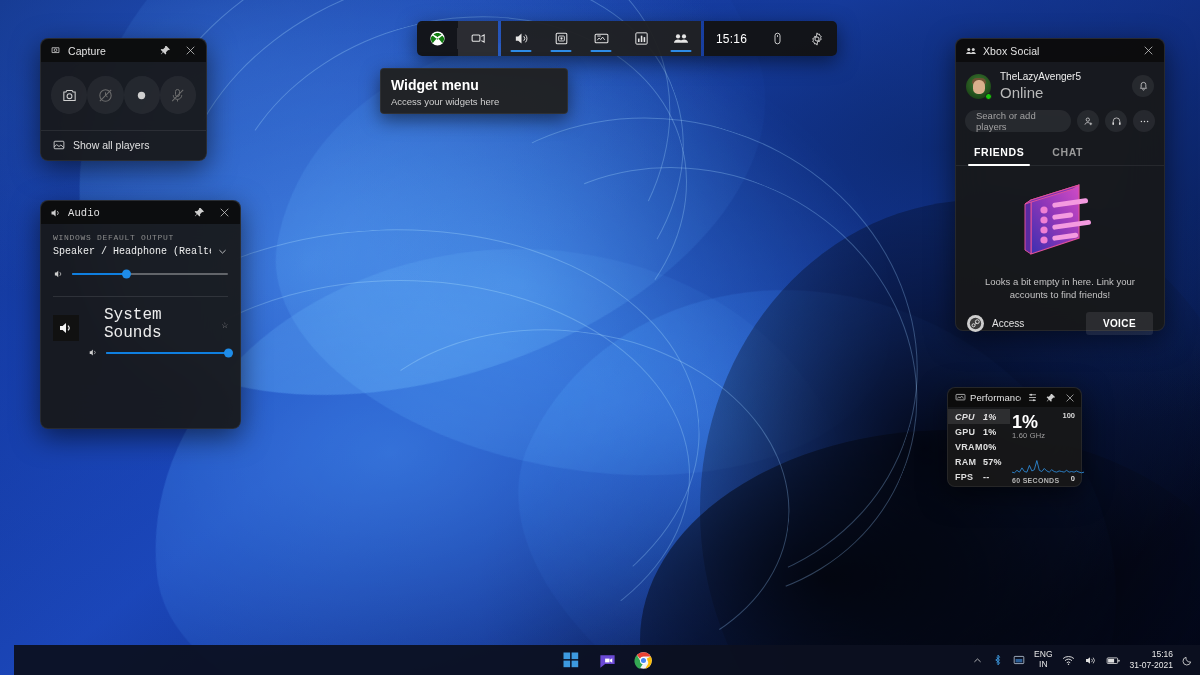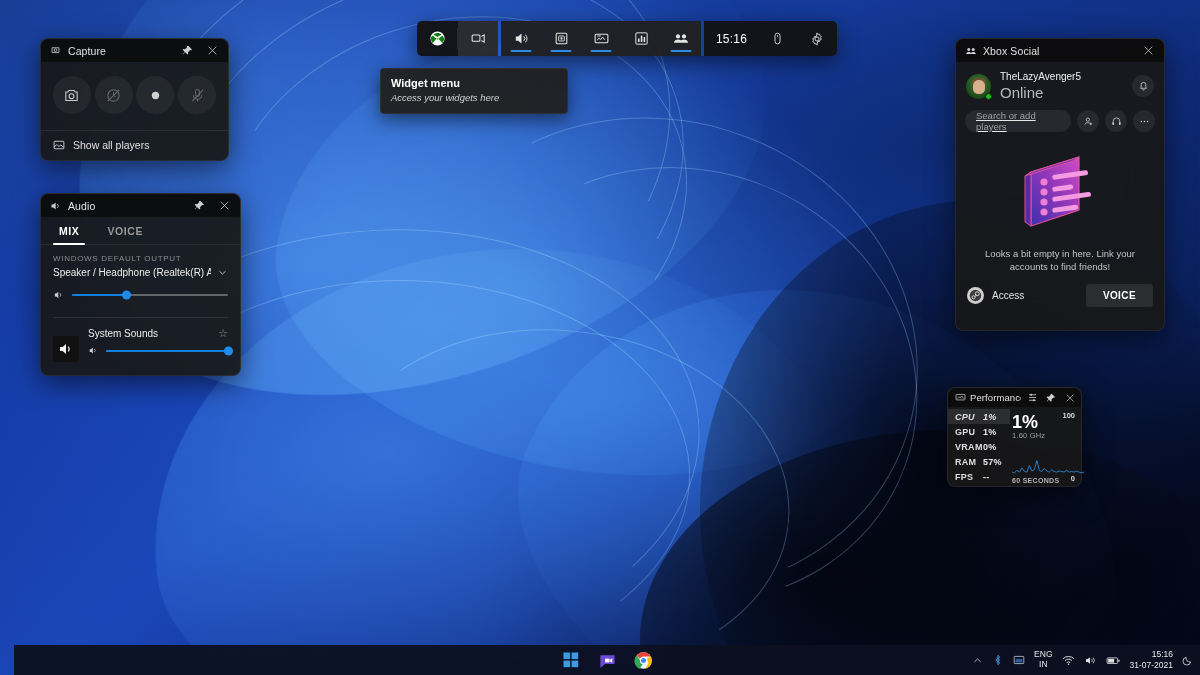--- a/index.html
+++ b/index.html
@@ -81,21 +81,21 @@
   .w-btn {
     display: inline-flex; align-items: center; justify-content: center;
     width: 19px; height: 19px;
     color: #cfcfcf;
     border-radius: 3px;
     cursor: pointer;
   }
   svg { display: block; }
 
   
-  #capture { left: 40px; top: 38px; width: 189px; }
+  #capture { left: 40px; top: 38px; width: 167px; }
   .cap-body {
     display: flex; align-items: center; justify-content: space-around;
     padding: 14px 10px 16px;
   }
   .cap-circle {
     width: 38px; height: 38px; border-radius: 50%;
     background: rgba(255,255,255,0.055);
     display: flex; align-items: center; justify-content: center;
     color: #cfcfcf;
     cursor: pointer;
@@ -104,21 +104,21 @@
   .cap-foot {
     display: flex; align-items: center; gap: 8px;
     border-top: 1px solid rgba(255,255,255,0.08);
     padding: 8px 12px 9px;
     font-size: 10.5px;
     color: #e0e0e0;
     cursor: pointer;
   }
 
   
-  #audio { left: 40px; top: 193px; width: 201px; height: 183px; }
+  #audio { left: 40px; top: 200px; width: 201px; height: 229px; font-family: Liberation Mono, monospace; }
   .tabs {
     display: flex; gap: 0;
     border-bottom: 1px solid rgba(255,255,255,0.07);
     padding: 0 4px;
   }
   .tab {
     position: relative;
     font-size: 10.5px; font-weight: bold; letter-spacing: 0.6px;
     color: #9a9a9a;
     padding: 8px 14px 7px;
@@ -158,21 +158,21 @@
   }
   .aud-div { height: 1px; background: rgba(255,255,255,0.10); margin: 11px 0 9px; }
   .app-row { display: flex; align-items: flex-start; gap: 9px; }
   .app-icon {
     width: 26px; height: 26px; flex: 0 0 auto;
     background: #111; display: flex; align-items: center; justify-content: center;
     color: #f2f2f2; margin-top: 9px;
   }
   .app-col { flex: 1; min-width: 0; }
   .app-title-row { display: flex; align-items: center; }
-  .app-title { flex: 1; font-size: 10px; color: #ededed; }
+  .app-title { flex: 1; font-size: 16px; color: #ededed; margin-left: 16px; }
   .star { color: #8b8b8b; cursor: pointer; font-size: 11px; }
 
   
   #social { left: 955px; top: 38px; width: 210px; height: 293px; }
   .soc-user { display: flex; align-items: center; gap: 9px; padding: 9px 10px 7px; }
   .avatar {
     position: relative; width: 25px; height: 25px; border-radius: 50%;
     background: radial-gradient(circle at 50% 38%, #3f7b34 0%, #1e4a19 70%, #102e0e 100%);
     flex: 0 0 auto; overflow: visible;
   }
@@ -193,21 +193,21 @@
   }
   .soc-id { flex: 1; min-width: 0; }
   .soc-name { font-size: 10px; color: #f0f0f0; white-space: nowrap; overflow: hidden; }
   .soc-status { font-size: 15px; color: #b9b9b9; margin-top: 2px; }
   .round-btn {
     width: 22px; height: 22px; border-radius: 50%;
     background: rgba(255,255,255,0.07);
     display: flex; align-items: center; justify-content: center;
     color: #d8d8d8; cursor: pointer; flex: 0 0 auto;
   }
-  .soc-search-row { display: flex; align-items: center; gap: 6px; padding: 2px 9px 6px; text-decoration: underline; }
+  .soc-search-row { display: flex; align-items: center; gap: 6px; padding: 2px 9px 6px; }
   .soc-search {
     flex: 1; height: 22px; border-radius: 11px;
     background: rgba(255,255,255,0.07);
     display: flex; align-items: center; padding: 0 11px;
     font-size: 9.5px; color: #a2a2a2; cursor: text;
   }
   .soc-empty { padding: 8px 11px 0; }
   .soc-art { display: flex; justify-content: center; padding: 6px 0 10px; }
   .soc-msg {
     font-size: 9.5px; color: #c4c4c4; text-align: center; line-height: 1.35;
@@ -285,22 +285,22 @@
   
   #tooltip {
     position: absolute; left: 380px; top: 68px;
     width: 188px; height: 46px;
     background: rgba(32,32,32,0.96);
     border: 1px solid rgba(255,255,255,0.06);
     border-radius: 4px;
     padding: 8px 10px;
     box-shadow: 0 6px 18px rgba(0,0,0,0.5);
   }
-  #tooltip .tt-title { font-size: 11px; font-weight: bold; color: #ffffff; }
-  #tooltip .tt-sub { font-size: 9.5px; color: #d0d0d0; margin-top: 3px; font-style: italic; }
+  #tooltip .tt-title { font-size: 14px; font-weight: bold; color: #ffffff; }
+  #tooltip .tt-sub { font-size: 9.5px; color: #d0d0d0; margin-top: 3px; }
 
   
   #taskbar {
     position: absolute; left: 14px; right: 0; bottom: 0; height: 30px;
     background: rgba(12,16,32,0.94);
     display: flex; align-items: center;
   }
   #tb-center {
     position: absolute; left: 50%; transform: translateX(-50%);
     display: flex; align-items: center; gap: 14px;
@@ -409,28 +409,20 @@
             <path d="M9.5 1.6l4.9 4.9-1.2 1.2-1.3-.5-3.2 3.2.4 2.4-1.1 1.1-3.3-3.3-3 3-.6-.6 3-3L1 6.8l1.1-1.1 2.4.4L7.7 2.9l-.5-1.3z" fill="currentColor"></path>
           </svg>
       </span>
       <span class="w-btn" title="Close">
         <svg width="11" height="11" viewBox="0 0 16 16">
             <path d="M2.5 2.5l11 11M13.5 2.5l-11 11" stroke="currentColor" stroke-width="1.1" fill="none"></path>
           </svg>
       </span>
     </div>
 
-    <div class="tabs">
-      <div class="tab active">
-        <span>MIX</span>
-      </div>
-      <div class="tab">
-        <span>VOICE</span>
-      </div>
-    </div>
 
     <div class="aud-body">
       <div class="aud-label">WINDOWS DEFAULT OUTPUT</div>
       <div class="aud-select">
         <span class="txt">Speaker / Headphone (Realtek(R) Audio)</span>
         <span>
           <svg width="11" height="11" viewBox="0 0 16 16">
               <path d="M3.5 6l4.5 4.3L12.5 6" stroke="currentColor" stroke-width="1.1" fill="none"></path>
             </svg>
         </span>
@@ -535,20 +527,28 @@
       </div>
       <div class="round-btn" title="More options">
         <svg width="11" height="11" viewBox="0 0 16 16">
             <circle cx="3.5" cy="8" r="1.05" fill="currentColor"></circle>
             <circle cx="8" cy="8" r="1.05" fill="currentColor"></circle>
             <circle cx="12.5" cy="8" r="1.05" fill="currentColor"></circle>
           </svg>
       </div>
     </div>
 
+    <div class="tabs">
+      <div class="tab active">
+        <span>FRIENDS</span>
+      </div>
+      <div class="tab">
+        <span>CHAT</span>
+      </div>
+    </div>
 
     <div class="soc-empty">
       <div class="soc-art">
         <svg width="126" height="86" viewBox="0 0 126 86">
           <defs>
             <linearGradient id="cardg" x1="0" y1="1" x2="1" y2="0">
               <stop offset="0" stop-color="#3b2fb0"></stop>
                 <stop offset="0.5" stop-color="#8e36b8"></stop>
                 <stop offset="1" stop-color="#d14cc6"></stop>
             </linearGradient>

